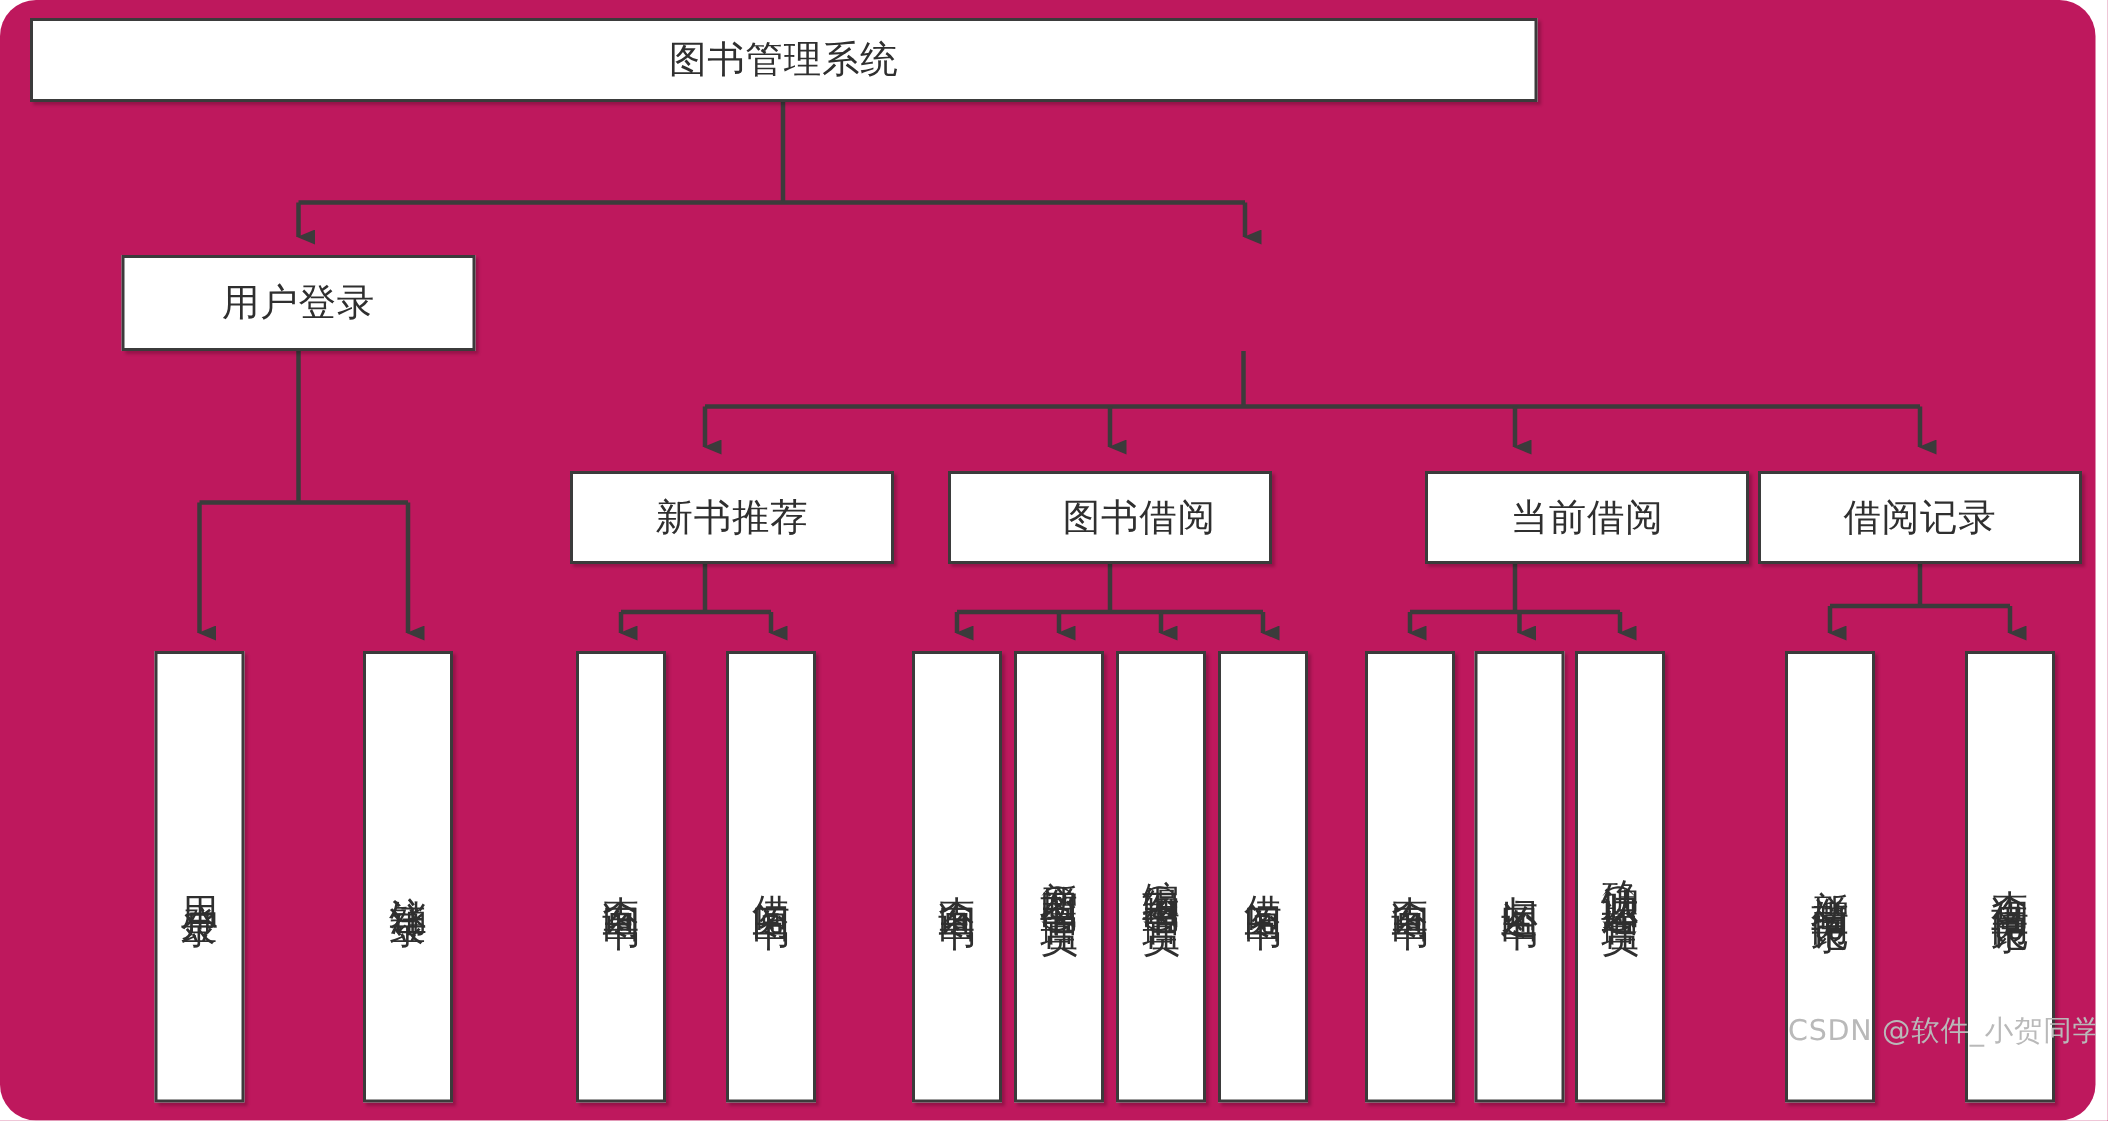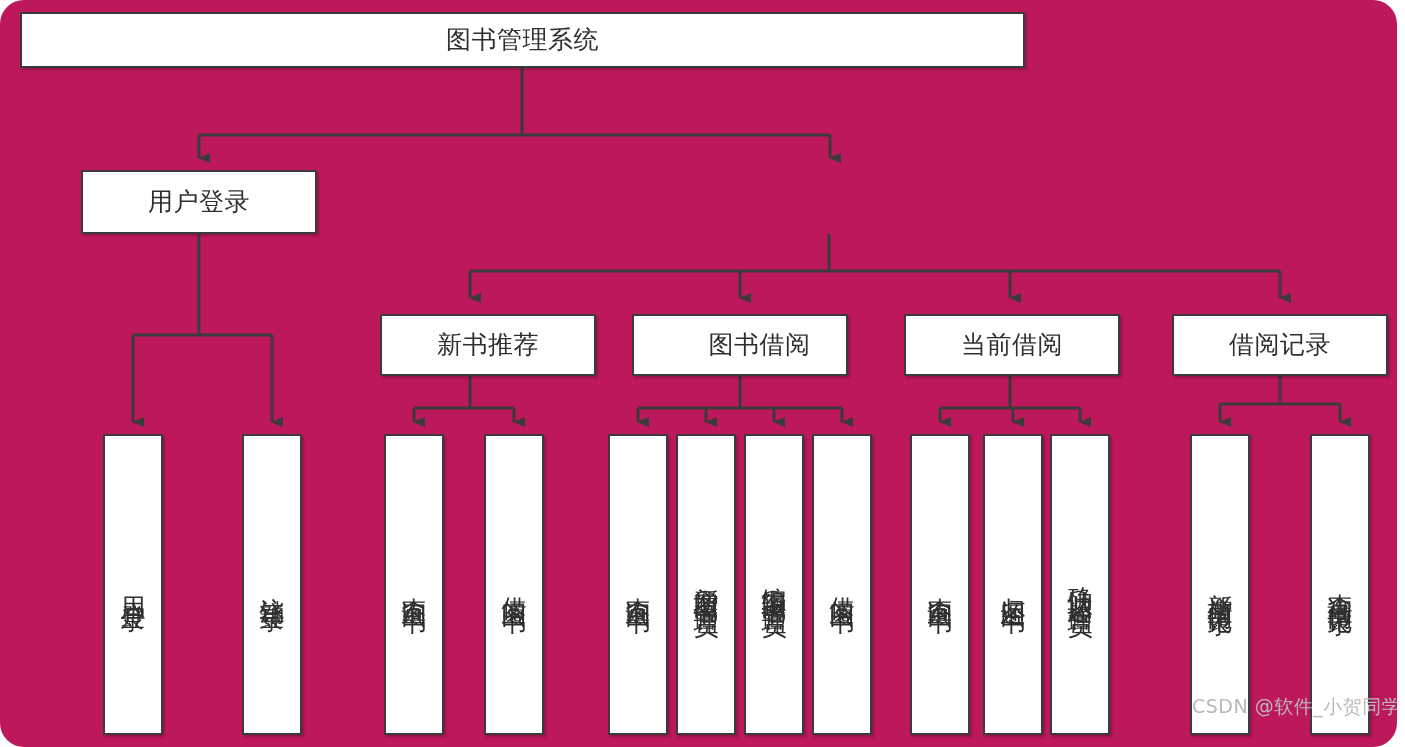--- a/index.html
+++ b/index.html
@@ -128,21 +128,21 @@
   <div class="node horiz" style="left: 81px; top: 170px; width: 236px; height: 64px;">
     <span class="label">用户登录</span>
   </div>
 
   <div class="node horiz" style="left: 380px; top: 314px; width: 216px; height: 62px;">
     <span class="label">新书推荐</span>
   </div>
   <div class="node horiz" style="left: 632px; top: 314px; width: 216px; height: 62px; padding-left: 39px;">
     <span class="label">图书借阅</span>
   </div>
-  <div class="node horiz" style="left: 904px; top: 314px; width: 216px; height: 62px; justify-content: center;">
+  <div class="node horiz" style="left: 950px; top: 314px; width: 216px; height: 62px; justify-content: center;">
     <span class="label">当前借阅</span>
   </div>
   <div class="node horiz" style="left: 1172px; top: 314px; width: 216px; height: 62px; align-items: center;">
     <span class="label">借阅记录</span>
   </div>
 
   <div class="node vert" style="left: 103px; top: 434px; width: 60px; height: 301px;">
     <span class="label">用户登录</span>
   </div>
   <div class="node vert" style="left: 242px; top: 434px; width: 60px; height: 301px;">
@@ -175,15 +175,15 @@
   <div class="node vert" style="left: 1050px; top: 434px; width: 60px; height: 301px;">
     <span class="label">确认归还（管理员）</span>
   </div>
   <div class="node vert" style="left: 1190px; top: 434px; width: 60px; height: 301px;">
     <span class="label">新增借阅记录</span>
   </div>
   <div class="node vert" style="left: 1310px; top: 434px; width: 60px; height: 301px;">
     <span class="label">查询借阅记录</span>
   </div>
 
-  <div class="watermark" style="left: 1192px; top: 694px;">CSDN @软件_小贺同学</div>
+  <div class="watermark" style="left: 1192px; top: 674px;">CSDN @软件_小贺同学</div>
 
 </div>
 
 </body></html>

